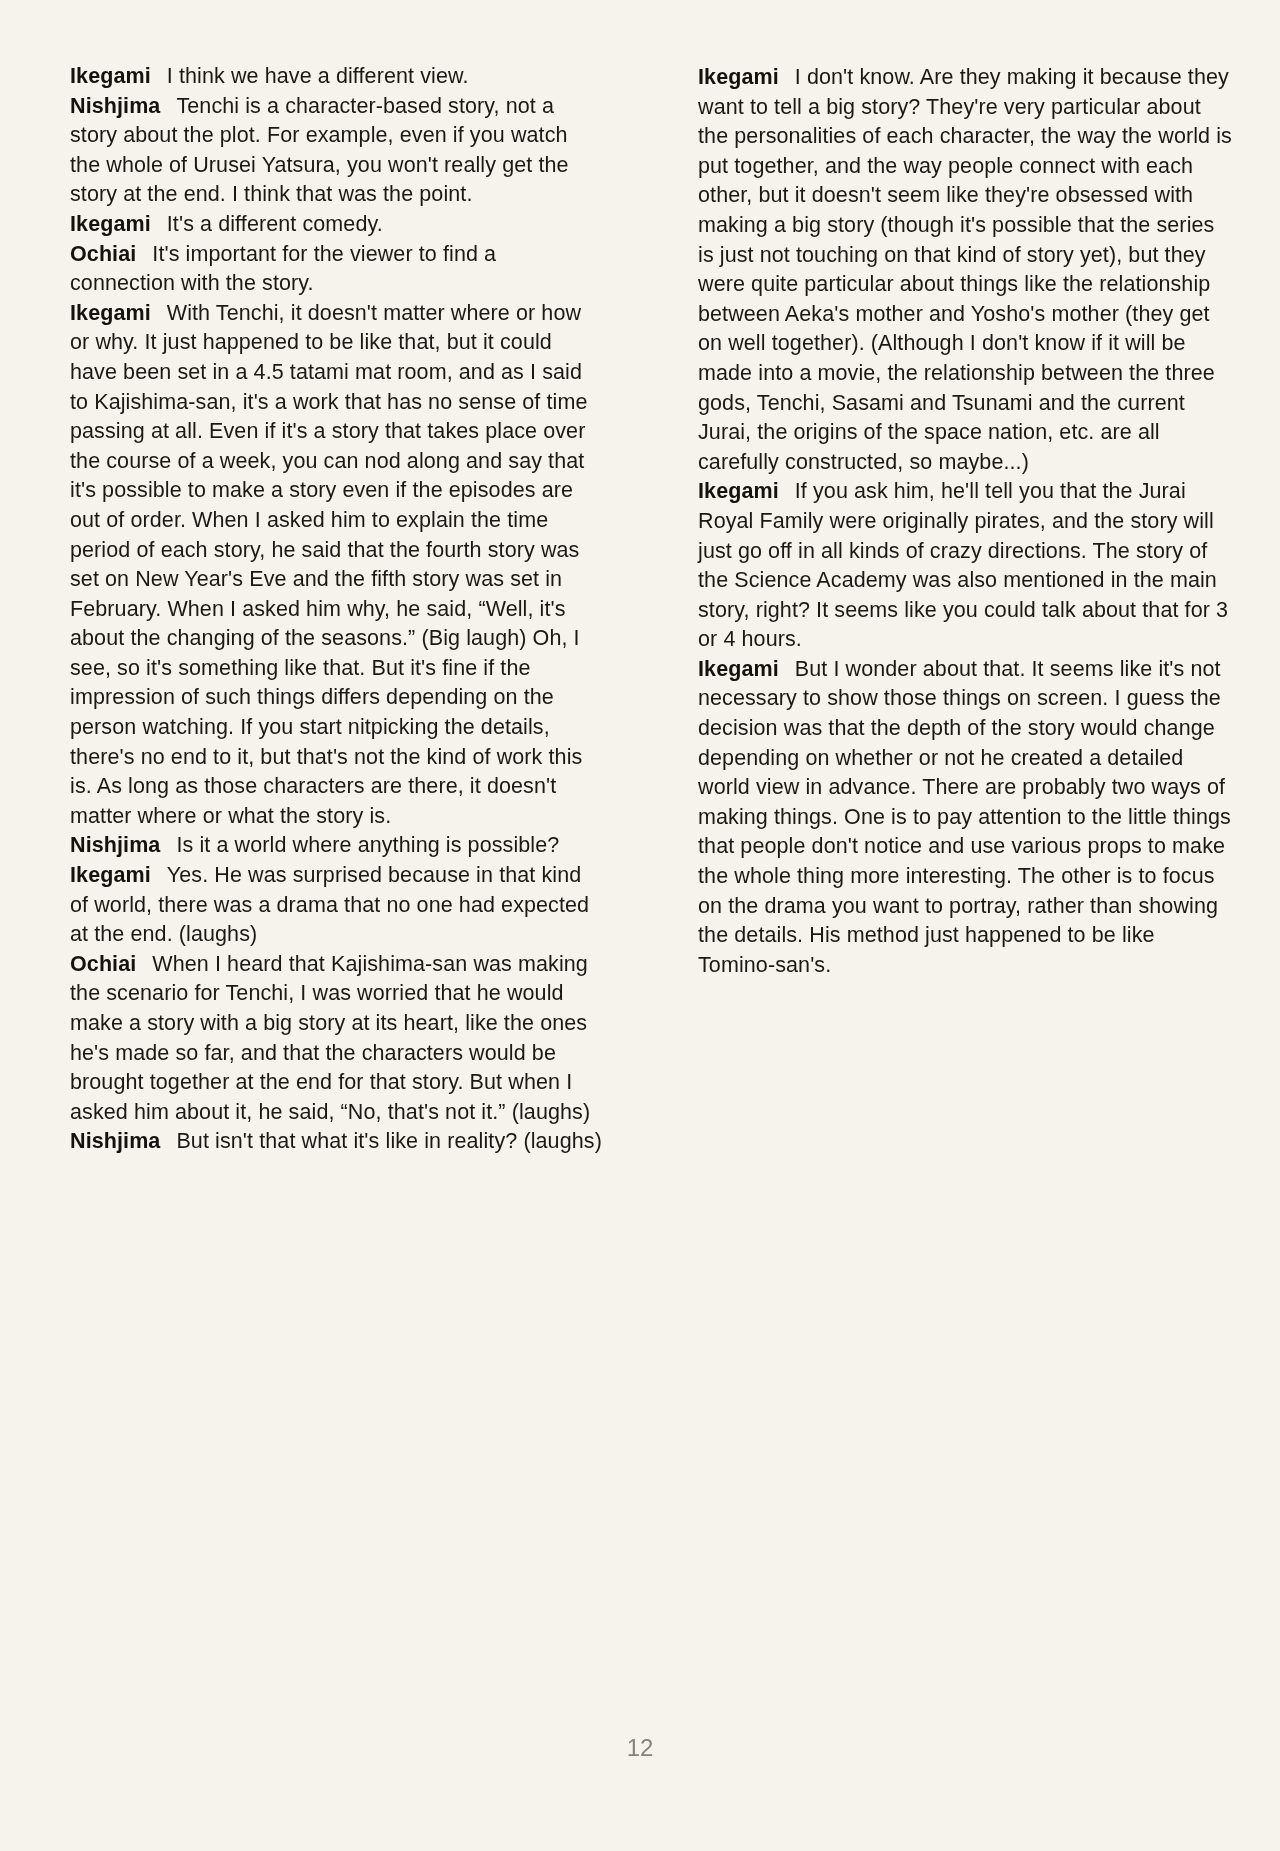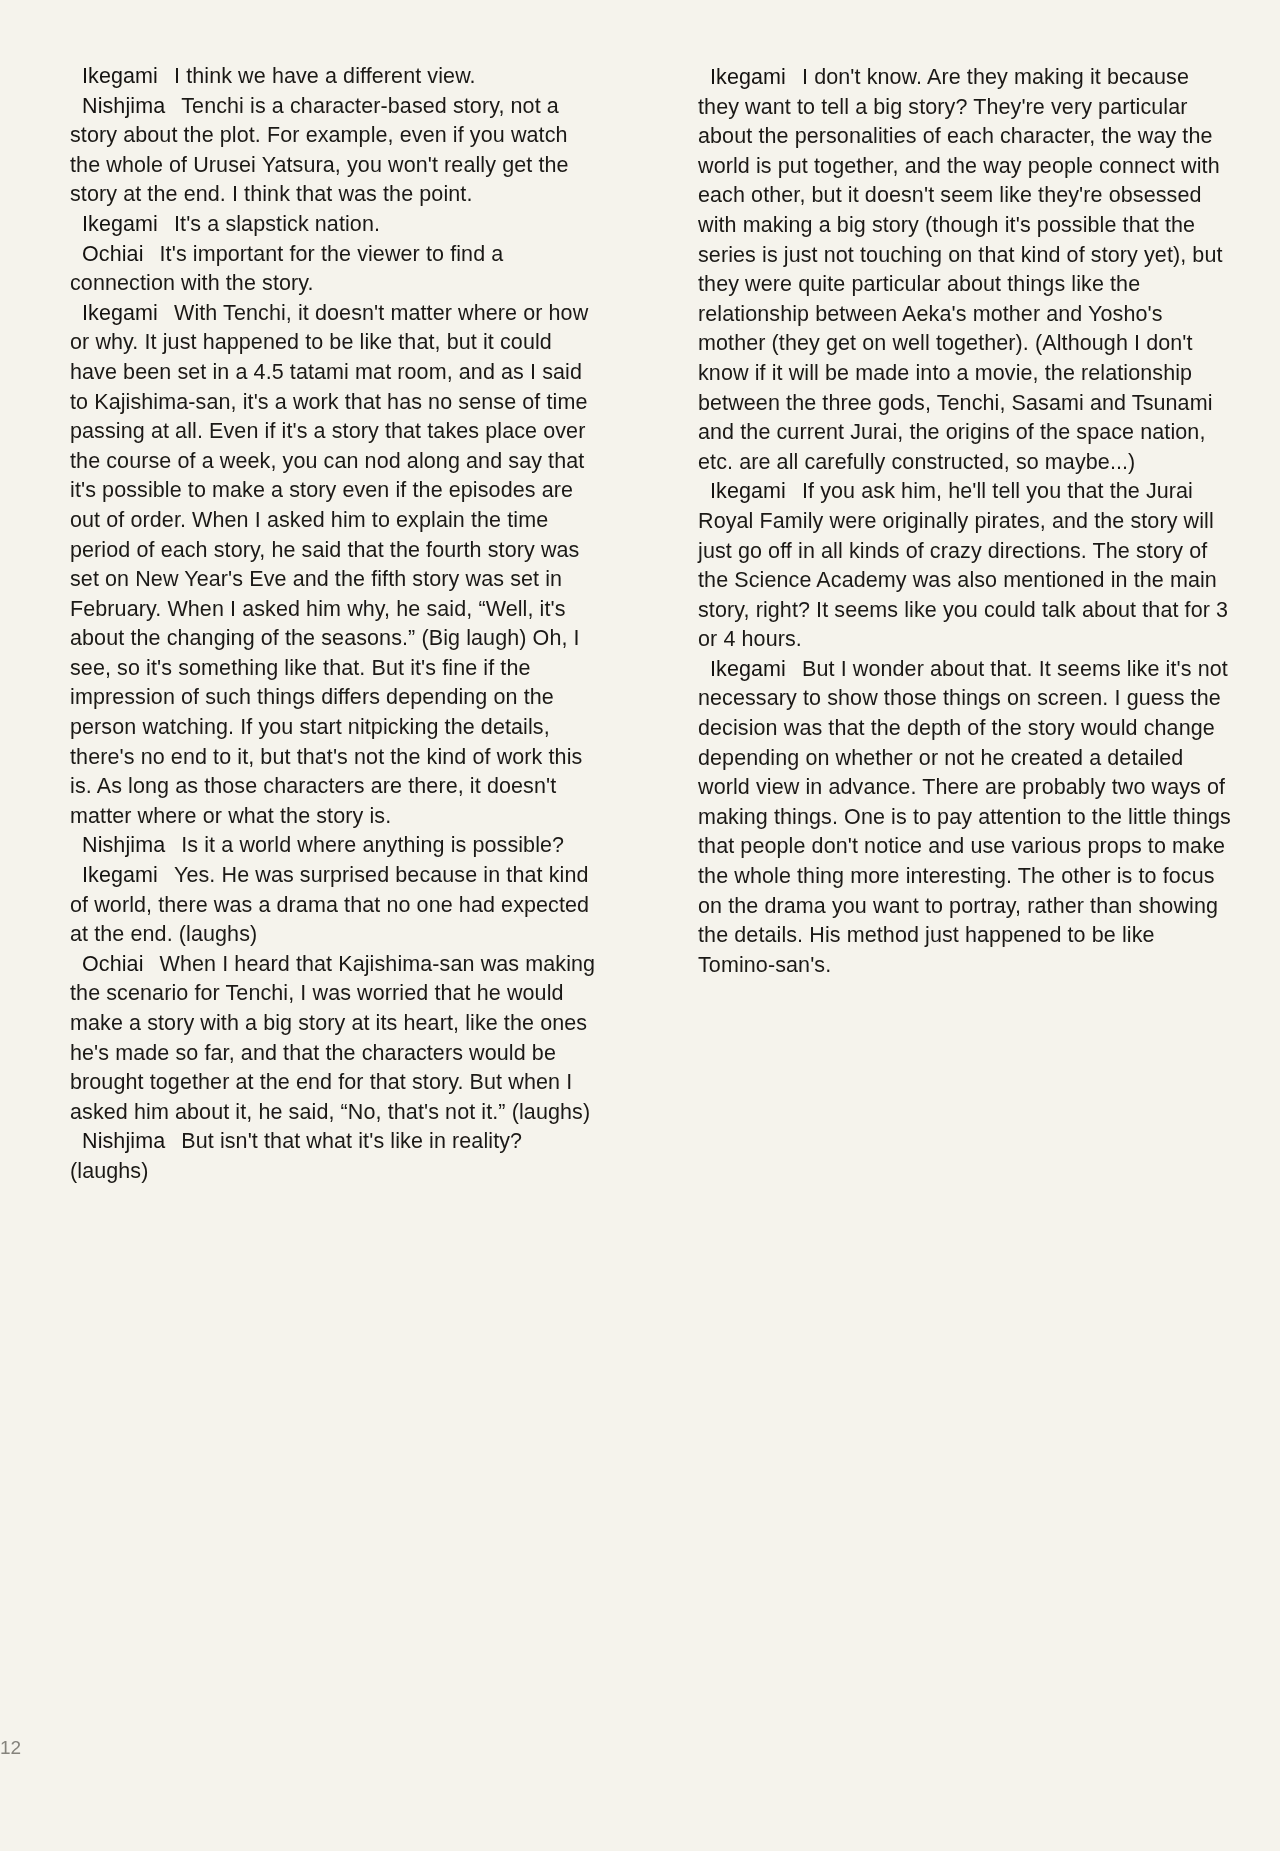--- a/index.html
+++ b/index.html
@@ -20,44 +20,44 @@
     position: absolute;
     font-size: 21.5px;
     line-height: 29.6px;
     letter-spacing: 0.1px;
     text-align: left;
   }
   .col-left  { left: 70px;  top: 62px; width: 532px; }
   .col-right { left: 698px; top: 63px; width: 535px; }
   .turn { margin: 0; }
   .speaker {
-    font-weight: normal;
+    font-weight: bold;
     color: #141210;
     margin-right: 16px;
-    margin-left: 12px;
   }
   .page-number {
     position: absolute;
     top: 1736px;
     left: 0;
     width: 100%;
-    font-size: 19px;
+    text-align: center;
+    font-size: 24px;
     line-height: 24px;
     color: #85837c;
   }
 </style>
 </head>
 <body>
 
 <div class="page">
 
   <div class="column col-left">
     <p class="turn"><span class="speaker">Ikegami</span><span>I think we have a different view.</span></p>
     <p class="turn"><span class="speaker">Nishjima</span><span>Tenchi is a character-based story, not a story about the plot. For example, even if you watch the whole of Urusei Yatsura, you won't really get the story at the end. I think that was the point.</span></p>
-    <p class="turn"><span class="speaker">Ikegami</span><span>It's a slapstick nation.</span></p>
+    <p class="turn"><span class="speaker">Ikegami</span><span>It's a different comedy.</span></p>
     <p class="turn"><span class="speaker">Ochiai</span><span>It's important for the viewer to find a connection with the story.</span></p>
     <p class="turn"><span class="speaker">Ikegami</span><span>With Tenchi, it doesn't matter where or how or why. It just happened to be like that, but it could have been set in a 4.5 tatami mat room, and as I said to Kajishima-san, it's a work that has no sense of time passing at all. Even if it's a story that takes place over the course of a week, you can nod along and say that it's possible to make a story even if the episodes are out of order. When I asked him to explain the time period of each story, he said that the fourth story was set on New Year's Eve and the fifth story was set in February. When I asked him why, he said, “Well, it's about the changing of the seasons.” (Big laugh) Oh, I see, so it's something like that. But it's fine if the impression of such things differs depending on the person watching. If you start nitpicking the details, there's no end to it, but that's not the kind of work this is. As long as those characters are there, it doesn't matter where or what the story is.</span></p>
     <p class="turn"><span class="speaker">Nishjima</span><span>Is it a world where anything is possible?</span></p>
     <p class="turn"><span class="speaker">Ikegami</span><span>Yes. He was surprised because in that kind of world, there was a drama that no one had expected at the end. (laughs)</span></p>
     <p class="turn"><span class="speaker">Ochiai</span><span>When I heard that Kajishima-san was making the scenario for Tenchi, I was worried that he would make a story with a big story at its heart, like the ones he's made so far, and that the characters would be brought together at the end for that story. But when I asked him about it, he said, “No, that's not it.” (laughs)</span></p>
     <p class="turn"><span class="speaker">Nishjima</span><span>But isn't that what it's like in reality? (laughs)</span></p>
   </div>
 
   <div class="column col-right">
     <p class="turn"><span class="speaker">Ikegami</span><span>I don't know. Are they making it because they want to tell a big story? They're very particular about the personalities of each character, the way the world is put together, and the way people connect with each other, but it doesn't seem like they're obsessed with making a big story (though it's possible that the series is just not touching on that kind of story yet), but they were quite particular about things like the relationship between Aeka's mother and Yosho's mother (they get on well together). (Although I don't know if it will be made into a movie, the relationship between the three gods, Tenchi, Sasami and Tsunami and the current Jurai, the origins of the space nation, etc. are all carefully constructed, so maybe...)</span></p>

